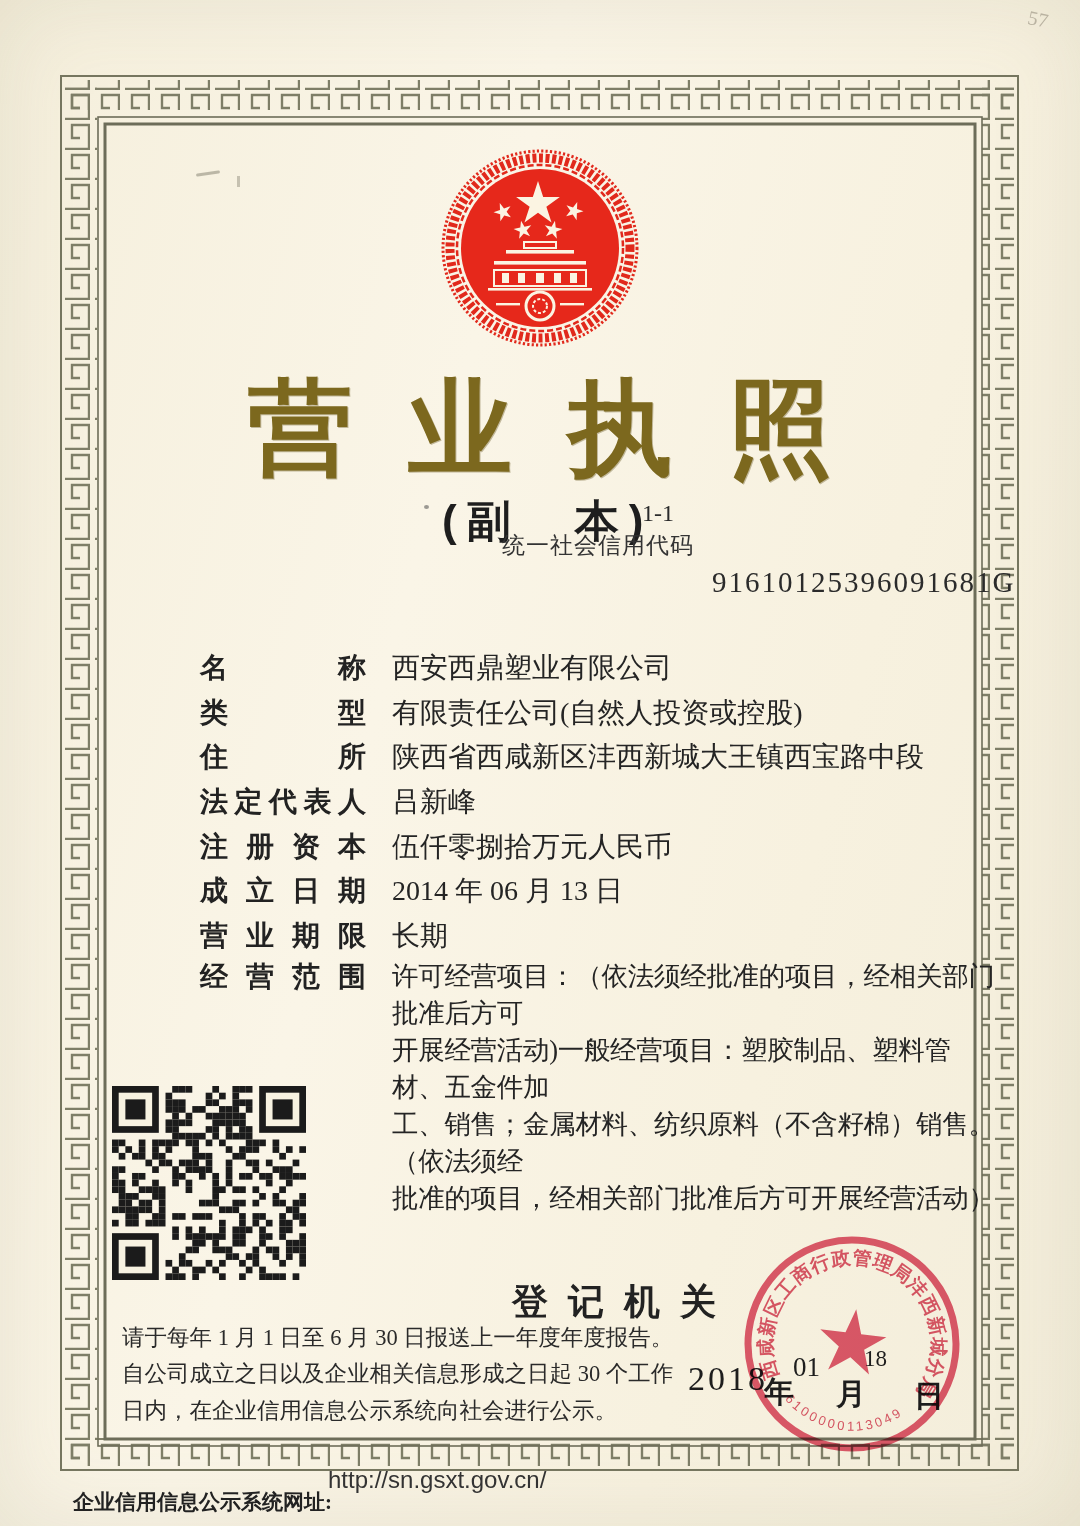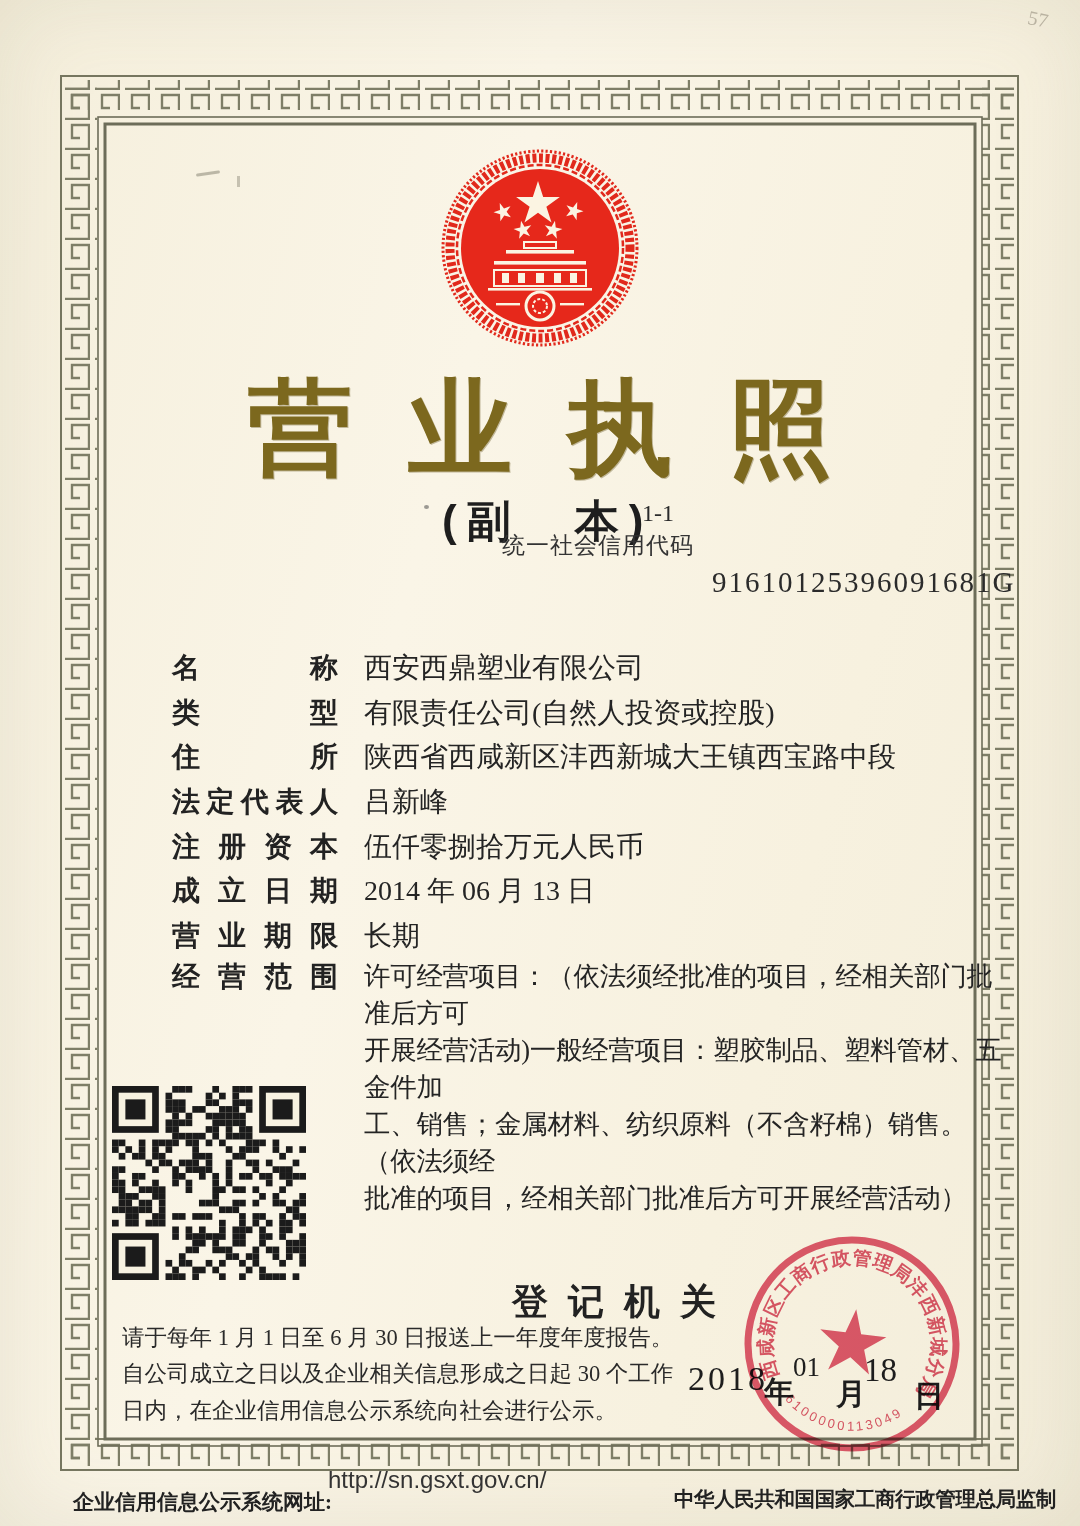--- a/index.html
+++ b/index.html
@@ -24,36 +24,36 @@
   .code-label{position:absolute;left:502px;top:530px;font-size:23px;
     font-family:"Liberation Sans",sans-serif;letter-spacing:1px;color:#333;}
   .code-value{position:absolute;left:712px;top:546px;font-size:29px;letter-spacing:2px;color:#2b2b2b;margin-top:20px;}
   
   .fields{position:absolute;left:172px;top:646px;width:830px;}
   .f-row{display:flex;align-items:center;height:44.6px;}
   .f-row.scope{height:auto;align-items:flex-start;}
   .f-label{
     width:166px;flex:none;font-family:"Liberation Sans",sans-serif;
     font-size:28px;font-weight:600;color:#222;
-    text-align:justify;text-align-last:justify;-moz-text-align-last:justify;
+    text-align:justify;text-align-last:justify;margin-left:28px;-moz-text-align-last:justify;
   }
   .f-row.scope .f-label{line-height:37px;}
   .f-value{margin-left:26px;font-size:28px;white-space:pre-line;color:#242424;}
   .f-row.scope .f-value{font-size:26.5px;line-height:37px;width:662px;letter-spacing:-0.3px;}
   
   .reg-label{position:absolute;left:512px;top:1278px;font-size:36px;font-weight:600;
     font-family:"Liberation Sans",sans-serif;letter-spacing:20px;color:#222;}
   .notes{position:absolute;left:90px;top:1320px;width:560px;font-size:22.5px;line-height:36.4px;color:#2a2a2a;}
   .note-line{white-space:nowrap;margin-left:32px;}
   .date-part{position:absolute;color:#1d1d1d;}
   .d-year{left:688px;top:1360px;font-size:34px;letter-spacing:3px;}
   .d-year-u{left:764px;top:1372px;font-size:30px;font-family:"Liberation Sans",sans-serif;font-weight:600;}
   .d-month{left:793px;top:1352px;font-size:27px;}
   .d-month-u{left:836px;top:1374px;font-size:30px;font-family:"Liberation Sans",sans-serif;font-weight:600;}
-  .d-day{left:864px;top:1346px;font-size:33px;margin-top:6px;}
+  .d-day{left:864px;top:1346px;font-size:23px;}
   .d-day-u{left:914px;top:1376px;font-size:30px;font-family:"Liberation Sans",sans-serif;font-weight:600;}
   .stamp{position:absolute;left:730px;top:1222px;mix-blend-mode:multiply;opacity:.92;transform:rotate(7deg);}
   
   .url{position:absolute;left:328px;top:1466px;font-size:24px;font-family:Liberation Sans, sans-serif;color:#333;}
   .site-label{position:absolute;left:73px;top:1488px;font-size:21px;font-weight:600;color:#222;}
   .issuer{position:absolute;left:674px;top:1485px;font-size:20.5px;font-weight:600;letter-spacing:-0.4px;color:#222;}
   
   .pencil{position:absolute;left:1028px;top:8px;font-size:20px;color:#a8a190;opacity:.75;transform:rotate(12deg);}
   .speck1{position:absolute;left:196px;top:172px;width:24px;height:3px;background:#8a8676;border-radius:2px;opacity:.55;transform:rotate(-8deg);}
   .speck2{position:absolute;left:237px;top:176px;width:3px;height:11px;background:#8a8676;opacity:.45;}
@@ -507,20 +507,19 @@
     <text font-size="19" fill="#d94b63" letter-spacing="0.8" font-family="Liberation Sans, sans-serif" font-weight="bold">
       <textPath href="#arcTop" startOffset="50%" text-anchor="middle">西咸新区工商行政管理局沣西新城分局</textPath>
     </text>
     <text font-size="13" fill="#d94b63" letter-spacing="3" font-family="Liberation Sans, sans-serif">
       <textPath href="#arcBottom" startOffset="50%" text-anchor="middle">6100000113049</textPath>
     </text>
   </svg>
 
   <div class="url">http://sn.gsxt.gov.cn/</div>
   <div class="site-label">企业信用信息公示系统网址:</div>
-  <div class="issuer">中华人民共和国国家工商行政管理总局监制</div>
 
   <div class="pencil">57</div>
   <div class="speck1"></div>
   <div class="speck2"></div>
   <div class="speck3"></div>
 
 </div>
 
 </body></html>

